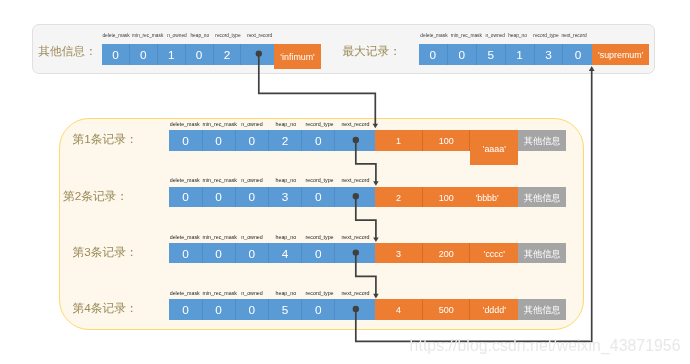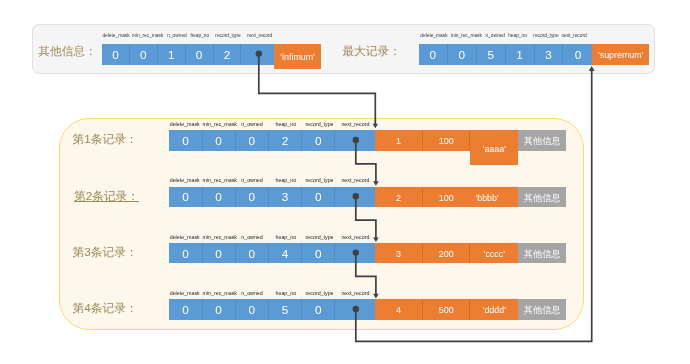--- a/index.html
+++ b/index.html
@@ -139,21 +139,21 @@
         <div class="cell orange num" style="left:47.6px;top:0px;width:47.6px;height:20.7px">
           <span>100</span>
         </div>
         <div class="cell orange nodiv" style="left:95.2px;top:0px;width:47.6px;height:35px">
           <span>'aaaa'</span>
         </div>
         <div class="cell gray" style="left:142.8px;top:0px;width:48.1px;height:20.7px">
           <span>其他信息</span>
         </div>
       </div>
-      <div class="abs cn-label" style="left:74px;top:189.7px;text-decoration:underline;">第2条记录：</div>
+      <div class="abs cn-label" style="left:63px;top:189.7px;">第2条记录：</div>
       <div class="bluestrip" style="left:169.3px;top:186.5px;width:206px;height:20.7px"></div>
       <div class="hdr big" style="left:184.72000000000003px;top:178.4px;transform:translateX(-50%)">delete_mask</div>
       <div class="cell blue" style="left:169.3px;top:186.5px;width:33.24px;height:20.7px">
         <span>0</span>
       </div>
       <div class="hdr big" style="left:219.76000000000002px;top:178.4px;transform:translateX(-50%)">min_rec_mask</div>
       <div class="cell blue" style="left:202.54000000000002px;top:186.5px;width:33.24px;height:20.7px">
         <span>0</span>
       </div>
       <div class="hdr big" style="left:252.00000000000003px;top:178.4px;transform:translateX(-50%)">n_owned</div>
@@ -277,13 +277,14 @@
       <circle cx="355.8" cy="196.29999999999998" r="3.2" fill="#404040"></circle>
       <polyline points="355.8,196.29999999999998 355.8,220.1 375.9,220.1 375.9,239.8" fill="none" stroke="#404040" stroke-width="1.7" stroke-linecap="butt" stroke-linejoin="miter"></polyline>
       <path d="M 373.15 237.5 L 378.65 237.5 L 375.9 242.1 Z" fill="#404040"></path>
       <circle cx="355.8" cy="252.6" r="3.2" fill="#404040"></circle>
       <polyline points="355.8,252.6 355.8,276.4 375.9,276.4 375.9,296.1" fill="none" stroke="#404040" stroke-width="1.7" stroke-linecap="butt" stroke-linejoin="miter"></polyline>
       <path d="M 373.15 293.8 L 378.65 293.8 L 375.9 298.40000000000003 Z" fill="#404040"></path>
       <circle cx="355.8" cy="308.90000000000003" r="3.2" fill="#404040"></circle>
       <polyline points="355.8,308.90000000000003 355.8,341.3 591.7,341.3 591.7,71.0" fill="none" stroke="#404040" stroke-width="1.7" stroke-linecap="butt" stroke-linejoin="miter"></polyline>
       <path d="M 588.8000000000001 71.10000000000001 L 594.6 71.10000000000001 L 591.7 65.9 Z" fill="#404040"></path>
     </svg>
+  <div class="abs cn-label" id="watermark">https://blog.csdn.net/weixin_43871956</div>
 </div>
 
 </body></html>

